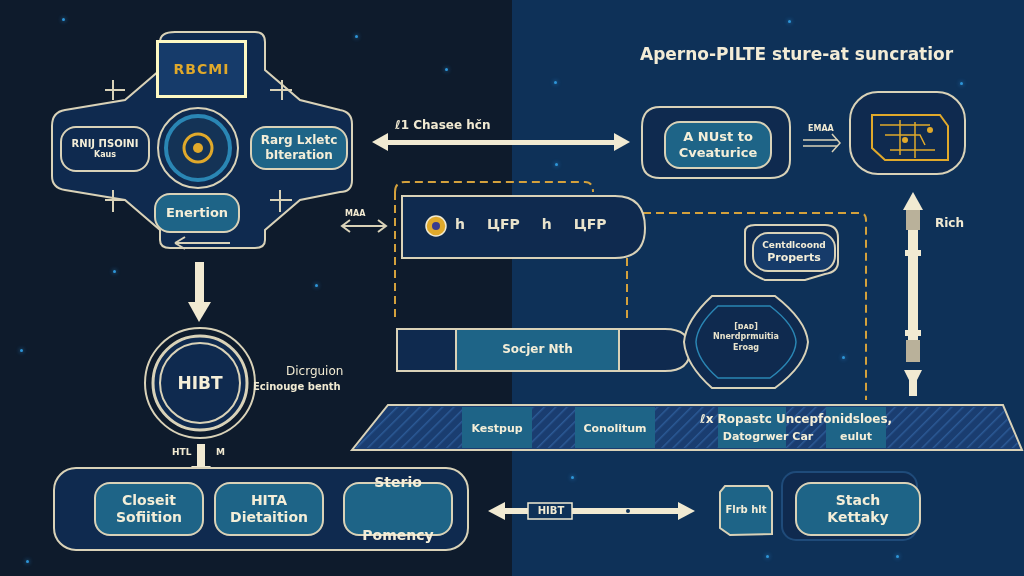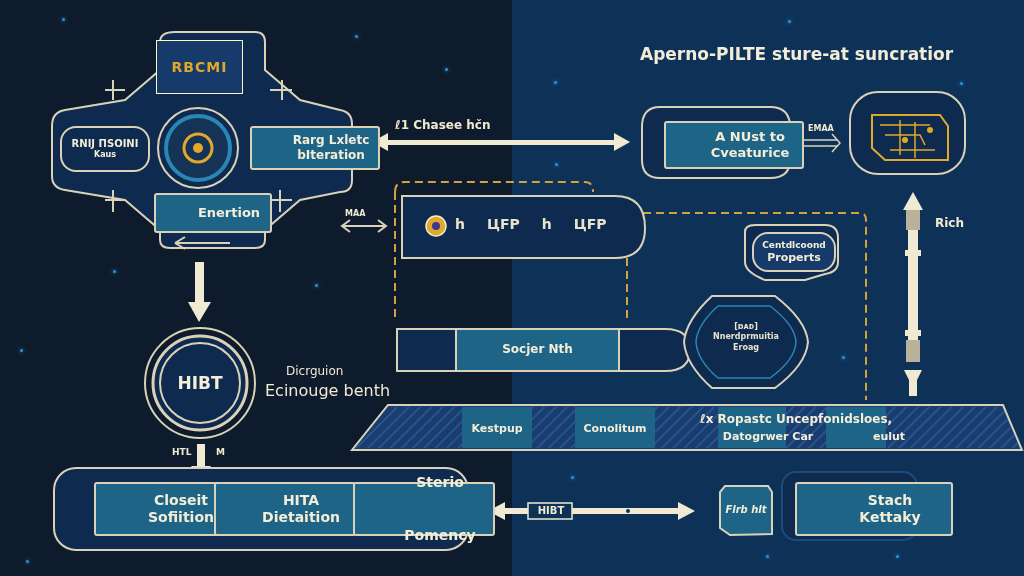--- a/index.html
+++ b/index.html
@@ -7,23 +7,23 @@
     width:1024px; height:576px; position:relative; overflow:hidden;
     background:#0d1a2b;
     font-family:"DejaVu Sans", sans-serif;
     color:#f1ead2;
   }
   .bg-left { position:absolute; left:0; top:0; width:512px; height:576px; background:#0e1b2c; }
   .bg-right { position:absolute; left:512px; top:0; width:512px; height:576px; background:#0e3158; }
   .star { position:absolute; width:3px; height:3px; border-radius:50%; background:#2e95d8; box-shadow:0 0 4px #2e95d8; }
   .abs { position:absolute; }
   .teal-box {
-    position:absolute; background:#1e6487; border:2px solid #d9d2b8; border-radius:3px;
+    position:absolute; background:#1e6487; border:2px solid #d9d2b8; border-radius:16px;
     display:flex; align-items:center; justify-content:center; text-align:center;
-    font-weight:bold; color:#f4eed8; font-size:14px; line-height:1.25;padding-left:32px;
+    font-weight:bold; color:#f4eed8; font-size:14px; line-height:1.25;
   }
   .navy-box {
     position:absolute; background:#0f2a4f; border:2px solid #d9d2b8; border-radius:16px;
     display:flex; align-items:center; justify-content:center; text-align:center;
     font-weight:bold; color:#f4eed8; font-size:12px; line-height:1.25;
   }
   .label { position:absolute; color:#f1ead2; font-weight:bold; }
   .title { position:absolute; left:640px; top:44px; font-size:17px; font-weight:bold; color:#f3ecd6; }
   svg { position:absolute; left:0; top:0; }
 </style>
@@ -142,21 +142,21 @@
   <polygon points="695,511 678,502 678,520" fill="#f1ead2"></polygon>
   <rect x="528" y="503" width="44" height="16" fill="#0e3158" stroke="#f1ead2" stroke-width="1.5"></rect>
   <circle cx="628" cy="511" r="2" fill="#0e3158"></circle>
 
   <path d="M725,486 L768,486 L772,492 L772,534 L730,535 L720,528 L720,492 Z" fill="#1e6487" stroke="#d9d2b8" stroke-width="2"></path>
   <rect x="782" y="472" width="135" height="68" rx="14" fill="#0f2a4f" stroke="#1f4b7a" stroke-width="2"></rect>
 </svg>
 
 <div class="title">Aperno-PILTE sture-at suncratior</div>
 
-<div class="abs" style="left:156px;top:40px;width:85px;height:52px;background:#163b6a;border:1px solid #fef9c3;display:flex;align-items:center;justify-content:center;">
+<div class="abs" style="left:156px;top:40px;width:85px;height:52px;background:#163b6a;border:3px solid #fef9c3;display:flex;align-items:center;justify-content:center;">
   <span style="color:#e0a92b;font-weight:bold;font-size:14px;letter-spacing:1px;">RBCMI</span>
 </div>
 <div class="navy-box" style="left:60px;top:126px;width:86px;height:42px;flex-direction:column;font-size:10px;">
   <span>RNIJ ПSOINI</span>
   <span style="font-size:8px;">Kaus</span>
 </div>
 <div class="teal-box" style="left:250px;top:126px;width:94px;height:40px;flex-direction:column;font-size:12px;">
   <span>Rarg Lxletc</span>
   <span>bIteration</span>
 </div>
@@ -169,21 +169,21 @@
   <span>h</span>
   <span>ЦFP</span>
   <span>h</span>
   <span>ЦFP</span>
 </div>
 
 <div class="abs" style="left:456px;top:342px;width:163px;text-align:center;font-weight:bold;font-size:12px;color:#f4eed8;">Socjer Nth</div>
 
 <div class="abs" style="left:160px;top:373px;width:80px;text-align:center;font-weight:bold;font-size:17px;color:#f4eed8;">HIBT</div>
 <div class="label" style="left:286px;top:364px;font-size:12px;font-weight:normal;">Dicrguion</div>
-<div class="label" style="left:265px;top:381px;font-size:16px;font-weight:normal;">Ecinouge benth</div>
+<div class="label" style="left:253px;top:381px;font-size:10px;font-weight:bold;">Ecinouge benth</div>
 <div class="label" style="left:172px;top:447px;font-size:9px;">HTL</div>
 <div class="label" style="left:216px;top:447px;font-size:9px;">M</div>
 
 <div class="teal-box" style="left:664px;top:121px;width:104px;height:44px;flex-direction:column;font-size:13px;">
   <span>A NUst to</span>
   <span>Cveaturice</span>
 </div>
 <div class="label" style="left:808px;top:124px;font-size:8px;">ЕМАА</div>
 
 <div class="label" style="left:935px;top:216px;font-size:12px;">Rich</div>
@@ -195,34 +195,34 @@
 <div class="abs" style="left:700px;top:322px;width:92px;text-align:center;font-size:8px;font-weight:bold;color:#e9e3cc;line-height:1.3;">
   <div>[ɒᴀᴅ]</div>
   <div>Nnerdprmuitia</div>
   <div>Eroag</div>
 </div>
 
 <div class="abs" style="left:462px;top:422px;width:70px;text-align:center;font-weight:bold;font-size:11px;color:#f4eed8;">Kestpup</div>
 <div class="abs" style="left:575px;top:422px;width:80px;text-align:center;font-weight:bold;font-size:11px;color:#f4eed8;">Conolitum</div>
 <div class="abs" style="left:700px;top:412px;font-weight:bold;font-size:12px;color:#f4eed8;white-space:nowrap;">ℓx Ropastc Uncepfonidsloes,</div>
 <div class="abs" style="left:708px;top:430px;width:120px;text-align:center;font-weight:bold;font-size:11px;color:#f4eed8;">Datogrwer Car</div>
-<div class="abs" style="left:826px;top:430px;width:60px;text-align:center;font-weight:bold;font-size:11px;color:#f4eed8;padding-left:33px;">eulut</div>
+<div class="abs" style="left:826px;top:430px;width:60px;text-align:center;font-weight:bold;font-size:11px;color:#f4eed8;">eulut</div>
 
 <div class="teal-box" style="left:76px;top:482px;width:106px;height:50px;flex-direction:column;margin-left:18px;">
   <span>Closeit</span>
   <span>Sofiition</span>
 </div>
 <div class="teal-box" style="left:214px;top:482px;width:106px;height:50px;flex-direction:column;">
   <span>HITA</span>
   <span>Dietaition</span>
 </div>
-<div class="teal-box" style="left:353px;top:482px;width:106px;height:50px;flex-direction:column;gap:36px;">
+<div class="teal-box" style="left:343px;top:482px;width:106px;height:50px;flex-direction:column;gap:36px;">
   <span>Sterio</span>
   <span>Pomency</span>
 </div>
 
 <div class="abs" style="left:529px;top:505px;width:44px;text-align:center;font-weight:bold;font-size:10px;color:#f1ead2;">HIBT</div>
 
-<div class="abs" style="left:720px;top:504px;width:52px;text-align:center;font-weight:bold;font-size:10px;color:#f4eed8;font-style:italic;">Flrb hlt</div>
+<div class="abs" style="left:720px;top:504px;width:52px;text-align:center;font-weight:bold;font-size:10px;color:#f4eed8;">Flrb hlt</div>
 <div class="teal-box" style="left:795px;top:482px;width:122px;height:50px;flex-direction:column;">
   <span>Stach</span>
   <span>Kettaky</span>
 </div>
 
 </body></html>

